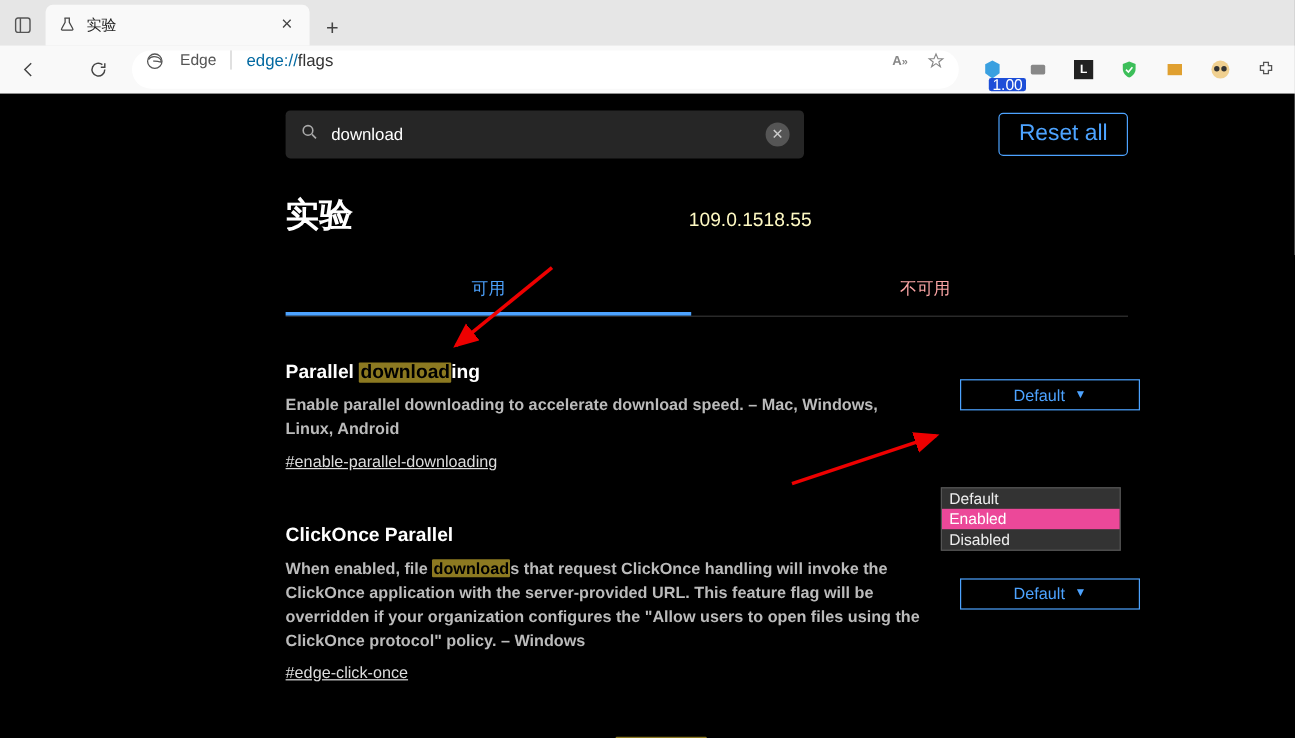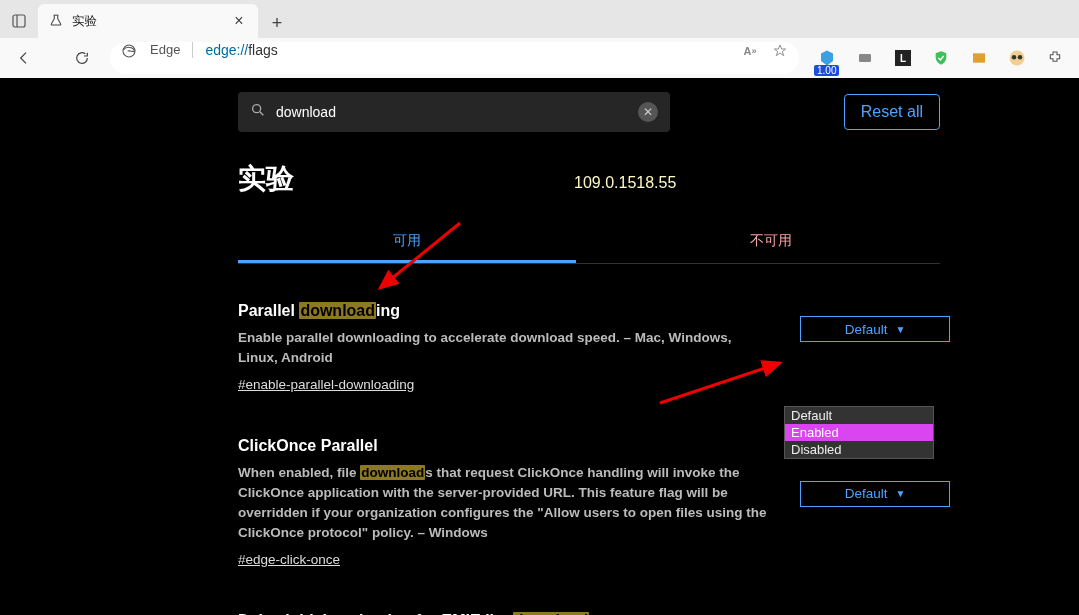--- a/index.html
+++ b/index.html
@@ -18,52 +18,52 @@
   .toolbar { height: 40px; background: #f9f9f9; display:flex; align-items:center; padding: 0 8px; gap: 6px; }
   .tb-btn { width: 32px; height: 32px; display:flex; align-items:center; justify-content:center; color:#444; border-radius:4px; }
   .omnibox { flex:1; height: 32px; background:#fff; border-radius: 16px; display:flex; padding:0 10px; gap:12px; margin: 0 6px; }
   .ob-icon { width:18px; height:18px; display:flex; align-items:center; justify-content:center; color:#555;}
   .ob-label { font-size: 13px; color:#555;}
   .ob-sep { width:1px; height:16px; background:#ccc;}
   .ob-url { font-size: 14px; color:#333; }
   .ob-url .dim { color:#0369a1; }
   .ob-spacer { flex:1; }
   .ext-badge { position:relative; }
-  .ext-badge .num { position:absolute; bottom:-2px; left:3px; background:#1d4ed8; color:#fff; font-size:10px; padding:0 3px; border-radius:2px; line-height:11px;}
+  .ext-badge .num { position:absolute; bottom:-2px; left:13px; background:#1d4ed8; color:#fff; font-size:13px; padding:0 3px; border-radius:2px; line-height:11px;}
 
   
   .page { position:absolute; top:78px; left:0; right:0; bottom:0; background:#000; color:#fff; overflow:hidden; }
   .center { width: 702px; margin-left: 238px; padding-top: 14px; }
 
   .searchbar-row { display:flex; align-items:center; gap:14px; }
   .searchbox { flex:1; height:40px; background:#262626; border-radius:4px; display:flex; align-items:center; padding:0 12px; gap:10px; max-width: 432px;}
   .searchbox .s-icon { color:#aaa; }
   .searchbox input { flex:1; background:transparent; border:none; outline:none; color:#fff; font-size:14px; }
   .searchbox .clear { width:20px; height:20px; border-radius:50%; background:#555; display:flex; align-items:center; justify-content:center; color:#ccc; font-size:12px;}
-  .reset-btn { margin-left:auto; height:36px; padding:0 16px; border:1px solid #4da3ff; color:#4da3ff; background:transparent; border-radius:4px; font-size:16px; }
+  .reset-btn { margin-left:auto; height:36px; padding:0 16px; border:1px solid #4da3ff; color:#4da3ff; background:transparent; border-radius:4px; font-size:19px; }
 
   .page-title-row { display:flex; align-items:baseline; margin-top:28px; gap: 40px;}
   .page-title { font-size:28px; font-weight:600; }
   .version { font-size:16px; color:#fef9c3; margin-left: 240px; margin-top: 4px;}
 
   .tabs { display:flex; margin-top:24px; border-bottom:1px solid #333;gap:26px; }
   .tabitem { flex:1; text-align:center; padding:10px 0; font-size:14px; color:#fca5a5; }
   .tabitem.active { color:#4da3ff; border-bottom:3px solid #4da3ff; }
 
   .flag { margin-top:38px; position:relative; }
   .flag-title { font-size:16px; font-weight:600; color:#fff; }
   .hl { background: rgba(255, 220, 60, 0.55); color:#000; padding:0 1px; border-radius:1px;}
   .flag-desc { font-size:13.5px; color:#bbb; margin-top:8px; line-height:1.5; max-width: 530px; font-weight: bold;}
   .flag-anchor { font-size:13.5px; color:#ddd; text-decoration:underline; margin-top:8px; display:inline-block;}
   .flag-select { position:absolute; right:-10px; top:14px; width:150px; height:26px; background:transparent; border:1px solid #4da3ff; color:#4da3ff; font-size:13.5px; text-align:center; display:flex; align-items:center; justify-content:center; gap:8px;}
   .flag-select .chev { font-size:10px; }
 
   .dropdown { position:absolute; top:328px; left:784px; width:150px; background:#333; border:1px solid #555; font-size:13px; z-index:10;}
   .dropdown .opt { padding:1px 6px; color:#eee; }
-  .dropdown .opt.sel { background:#d946ef; color:#fff; }
+  .dropdown .opt.sel { background:#ec4899; color:#fff; }
 
   
   .arrow { position:absolute; pointer-events:none; z-index:20;}
   .arrow svg { overflow:visible; }
 </style>
 </head>
 <body>
 
 <div class="chrome">
   <div class="tabstrip">

